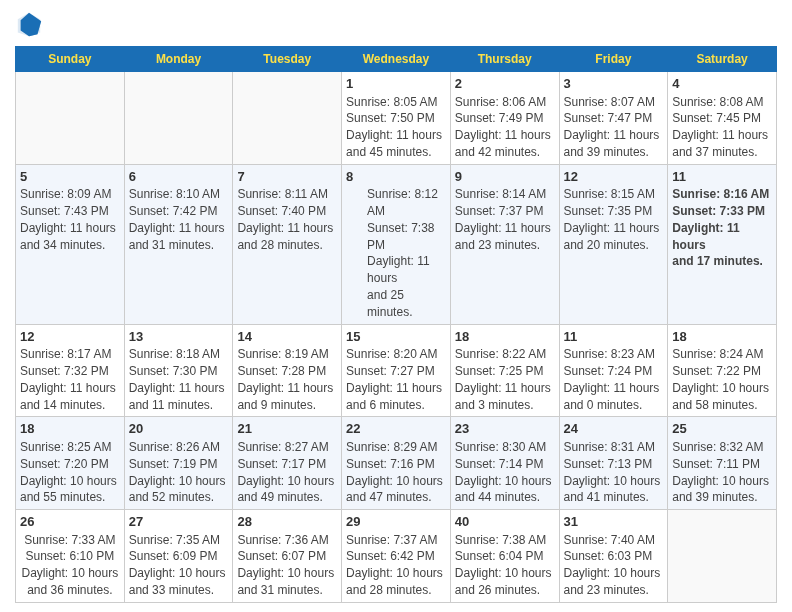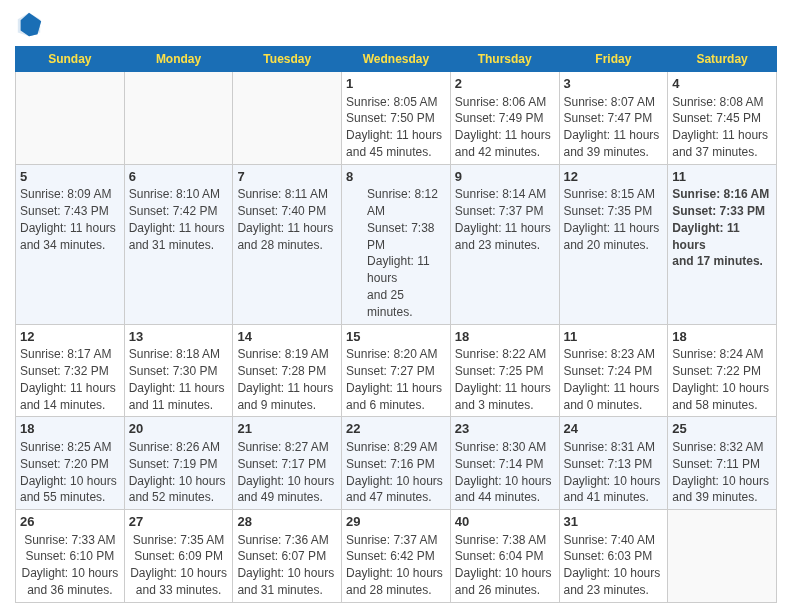--- a/index.html
+++ b/index.html
@@ -327,21 +327,21 @@
         <tr>
           <td>
             <span class="day-num">26</span>
             <div class="day-info" style="white-space: pre-line; text-align: center;">Sunrise: 7:33 AM
 Sunset: 6:10 PM
 Daylight: 10 hours
 and 36 minutes.</div>
           </td>
           <td>
             <span class="day-num">27</span>
-            <div class="day-info" style="white-space: pre-line; text-align: center;">Sunrise: 7:35 AM
+            <div class="day-info" style="white-space: pre-line;">Sunrise: 7:35 AM
 Sunset: 6:09 PM
 Daylight: 10 hours
 and 33 minutes.</div>
           </td>
           <td>
             <span class="day-num">28</span>
             <div class="day-info" style="white-space: pre-line;">Sunrise: 7:36 AM
 Sunset: 6:07 PM
 Daylight: 10 hours
 and 31 minutes.</div>

